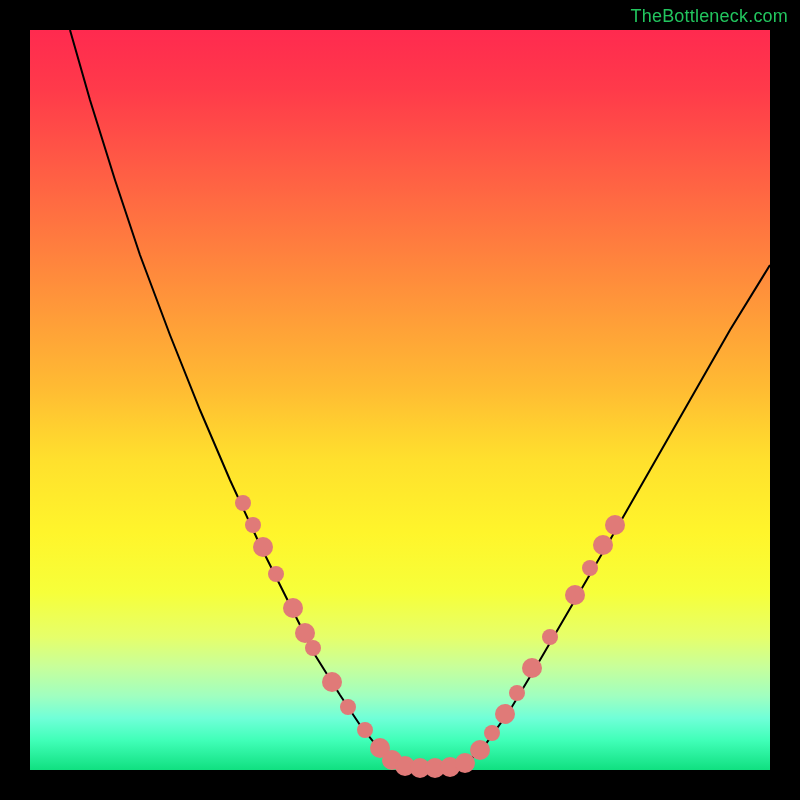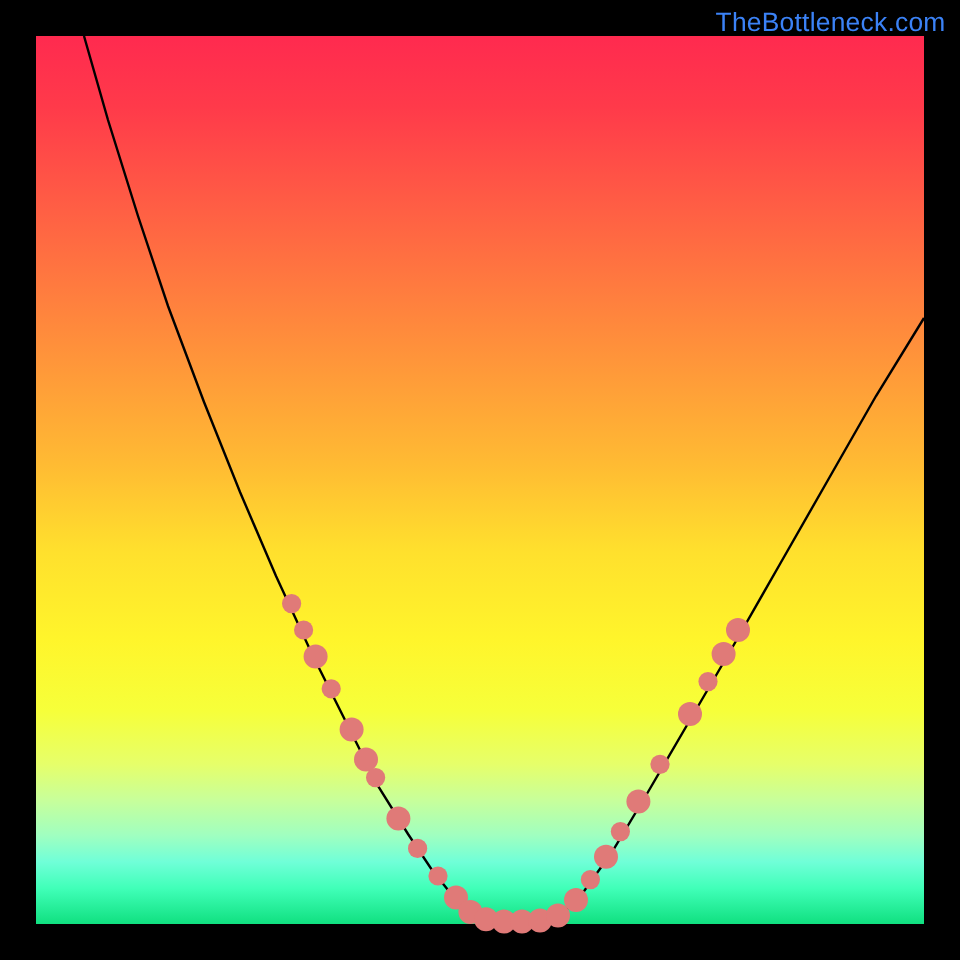--- a/index.html
+++ b/index.html
@@ -31,22 +31,22 @@
       #a0ffc0 90%,
       #70ffd8 93%,
       #40ffb8 96%,
       #10e080 100%);
   }
   .watermark {
     position: absolute;
     top: 6px;
     right: 12px;
     font-family: Arial, Helvetica, sans-serif;
-    font-size: 22px;
-    color: #3b82f6;
+    font-size: 18px;
+    color: #22c55e;
     font-weight: 500;
     letter-spacing: 0.2px;
   }
   svg.curves {
     position: absolute;
     left: 30px;
     top: 30px;
     width: 740px;
     height: 740px;
     overflow: visible;

